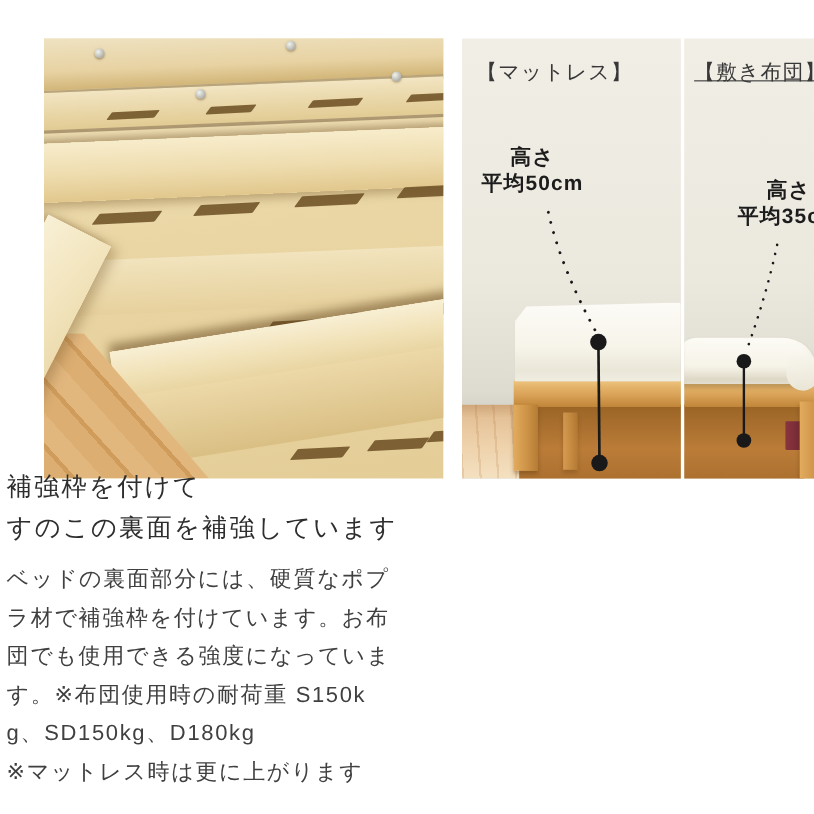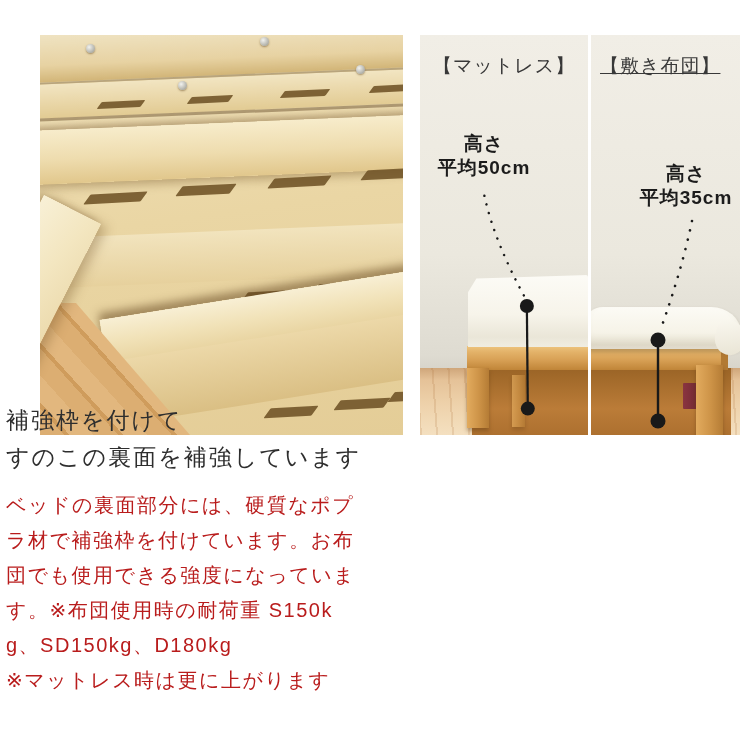--- a/index.html
+++ b/index.html
@@ -43,21 +43,21 @@
     background:linear-gradient(105deg,#f8f0d6 0%,#f3e6c0 35%,#ead7a8 75%,#d9bf86 100%);
     box-shadow:-5px 0 7px rgba(118,86,42,.4), 7px 0 11px rgba(118,86,42,.35); }
   .screw { width:9px; height:9px; border-radius:50%;
     background:radial-gradient(circle at 35% 35%,#f2f2ee,#b9b9b2 60%,#8e8e86);
     box-shadow:0 1px 2px rgba(90,60,20,.5); }
 
   
   .rp { left:380px; top:19px; width:355px; height:400px; display:flex; }
   .sub { position:relative; overflow:hidden; height:100%;
     background:linear-gradient(180deg,#f1eee6 0%,#ebe8de 55%,#dedbd1 80%,#d6d3c9 84%); }
-  .sub-mattress { width:168px; }
+  .sub-mattress { width:168px;padding-left:31px; }
   .rp-divider { width:3px; background:#ffffff; }
   .sub-futon { flex:1; }
   .floor { left:0; right:0; top:333px; bottom:0;
     background:linear-gradient(180deg,#cfa67a 0%,#e5c298 18%,#eed2ab 55%,#f4e0c0 100%); }
   .floor::after { content:""; position:absolute; inset:0;
     background:repeating-linear-gradient(86deg,rgba(170,110,55,.18) 0 2px,transparent 2px 16px); }
   .underbed { top:333px; height:74px;
     background:linear-gradient(180deg,#9a6426 0%,#bb7c38 55%,#a96d2d 100%); }
   .rail { top:311px; height:24px;
     background:linear-gradient(180deg,#eec57f 0%,#e3b269 25%,#d9a257 55%,#c08538 100%); }
@@ -74,27 +74,27 @@
   .futon-flap { right:30px; top:286px; width:30px; height:34px;
     background:linear-gradient(160deg,#faf8f0,#e8e3d3);
     border-radius:30% 55% 45% 50%; transform:rotate(14deg); }
   .maroon-box { background:linear-gradient(90deg,#8a3540,#6d2730); border-radius:1px; }
   .overlay-svg { position:absolute; inset:0; width:100%; height:100%; }
   .plabel { top:18px; font-size:19px; letter-spacing:1px; color:#383838; white-space:pre-line; }
   .pnote { text-align:center; font-size:19px; line-height:24px; font-weight:600;
     letter-spacing:1px; color:#1c1c1c; white-space:pre-line; }
 
   
-  .col { top:402px; }
+  .col { top:424px; }
   .col-left { left:6px; width:360px; }
   .col-right { left:386px; width:352px; }
   .col h2 { margin:0; font-size:23px; line-height:37px; font-weight:500;
     letter-spacing:2px; color:#2e2e2e; white-space:pre-line; }
   .col p { margin:12px 0 4px; font-size:20px; line-height:35px; font-weight:400;
-    letter-spacing:1.5px; color:#b91c1c; white-space:pre-line; }
+    letter-spacing:1.5px; color:#404040; white-space:pre-line; }
 </style>
 </head>
 <body>
 
 <figure class="abs lp">
   <div class="abs band b1"></div>
   <div class="abs band b2"></div>
 
   <div class="gap" style="left:60px;top:66px;width:42px;height:7px;"></div>
   <div class="gap" style="left:150px;top:61px;width:40px;height:7px;"></div>

